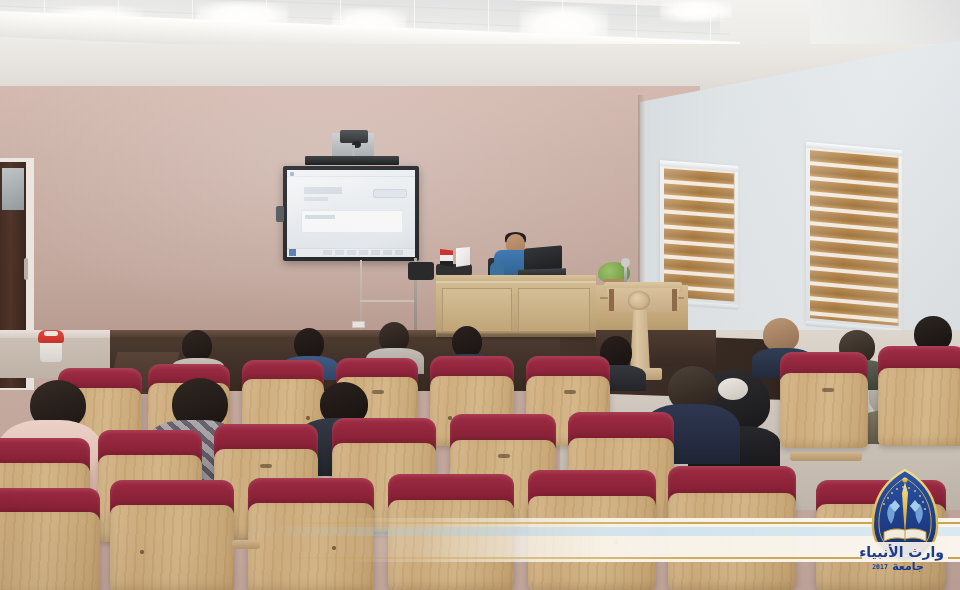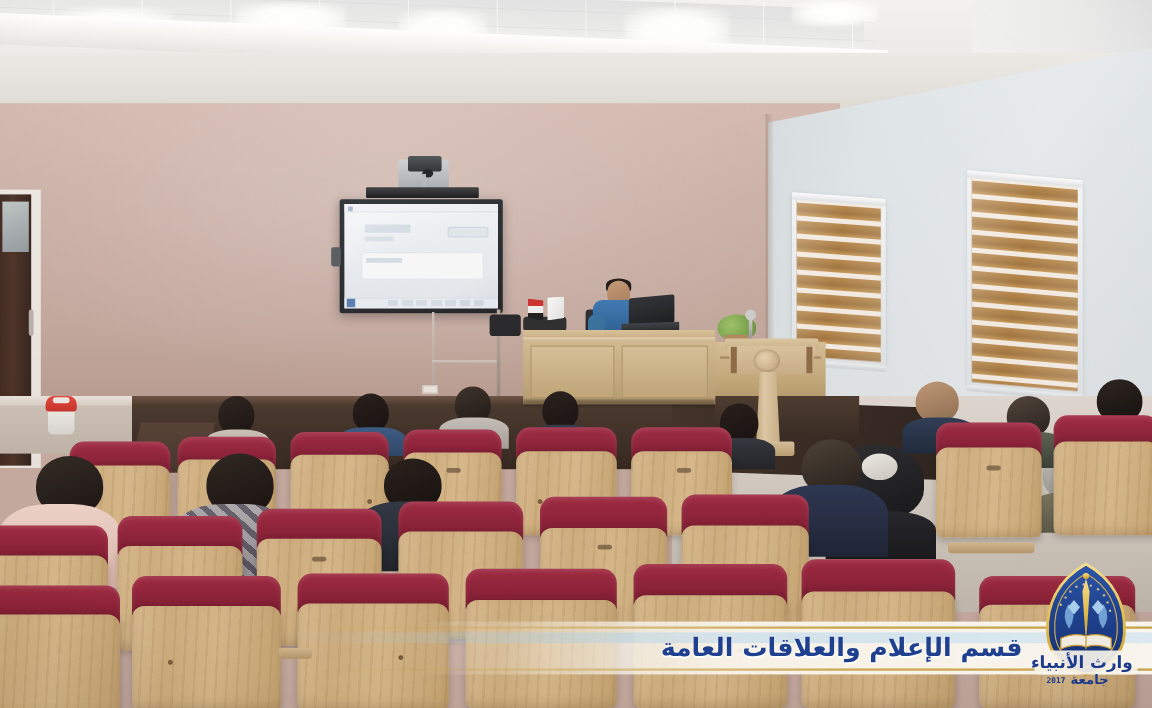--- a/index.html
+++ b/index.html
@@ -803,21 +803,20 @@
   </div>
   <div class="armrest" style="left:232px; top:540px; width:28px;"></div>
 
   <div class="warmcast"></div>
   <div class="vignette"></div>
 
   <div class="banner">
     <div class="banner-line-top"></div>
     <div class="banner-line-bot"></div>
     <div class="banner-sheen"></div>
-    <div class="banner-text">قسم الإعلام والعلاقات العامة</div>
   </div>
 
   <div class="logo">
     <svg viewBox="0 0 98 108" width="98" height="108" aria-hidden="true">
       <defs>
         <linearGradient id="gGold" x1="0" y1="0" x2="0" y2="1">
           <stop offset="0%" stop-color="#f4dd8e"></stop>
           <stop offset="50%" stop-color="#e3bd4d"></stop>
           <stop offset="100%" stop-color="#c79a2e"></stop>
         </linearGradient>

